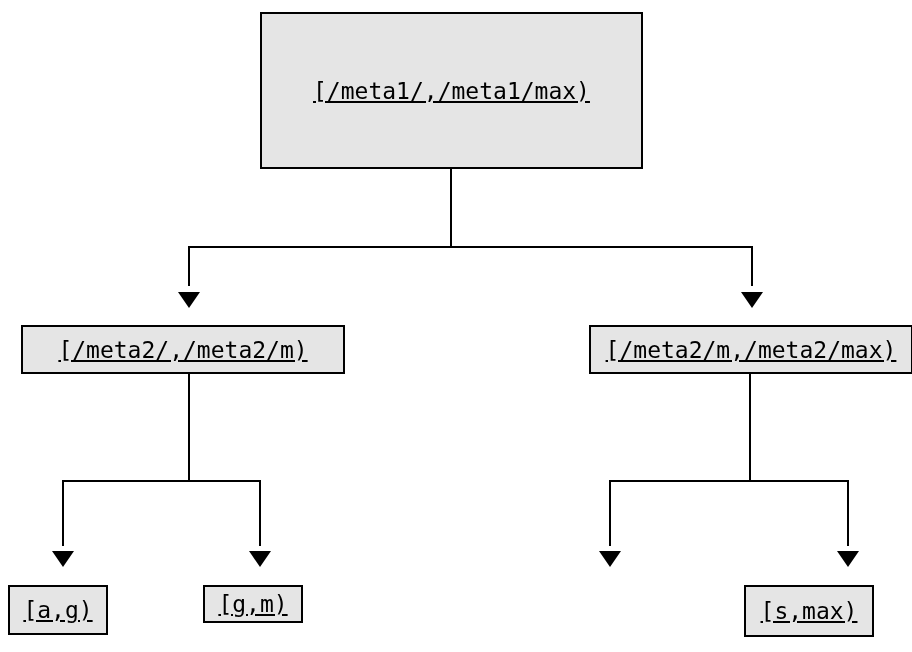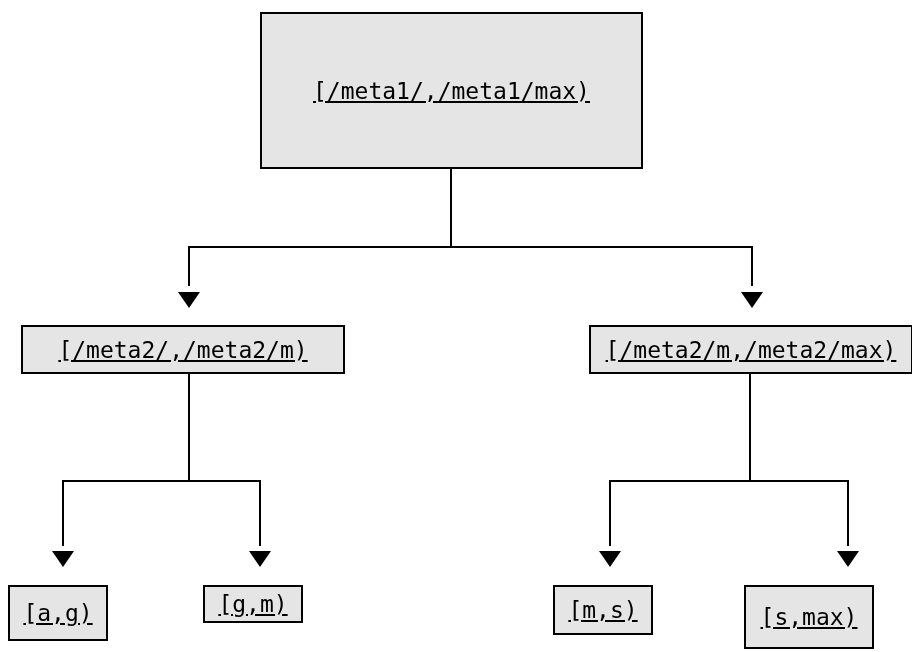--- a/index.html
+++ b/index.html
@@ -38,24 +38,24 @@
     height: 0;
     border-left: 11px solid transparent;
     border-right: 11px solid transparent;
     border-top: 16px solid #000000;
   }
 
   
   #node-root    { left: 260px; top: 12px;  width: 383px; height: 157px; }
   #node-l2left  { left: 21px;  top: 325px; width: 324px; height: 49px; text-align: center; }
   #node-l2right { left: 581px; top: 325px; width: 324px; height: 49px; margin-left: 8px; }
-  #node-leaf-ag   { left: 8px;   top: 585px; width: 100px; height: 56px; }
+  #node-leaf-ag   { left: 8px;   top: 585px; width: 100px; height: 50px; }
   #node-leaf-gm   { left: 203px; top: 585px; width: 100px; height: 38px; }
   #node-leaf-ms   { left: 553px; top: 585px; width: 100px; height: 50px; }
-  #node-leaf-smax { left: 744px; top: 585px; width: 130px; height: 64px; }
+  #node-leaf-smax { left: 744px; top: 585px; width: 130px; height: 52px; }
 
   
   #stem-root  { left: 450px; top: 169px; width: 2px;   height: 79px; }
   #hbar-root  { left: 188px; top: 246px; width: 565px; height: 2px; }
   #drop-root-left  { left: 188px; top: 246px; width: 2px; height: 40px; }
   #drop-root-right { left: 751px; top: 246px; width: 2px; height: 40px; }
   #arrow-root-left  { left: 178px; top: 292px; }
   #arrow-root-right { left: 741px; top: 292px; }
 
   
@@ -87,23 +87,20 @@
   </div>
   <div class="node" id="node-l2right">
     <span>[/meta2/m,/meta2/max)</span>
   </div>
   <div class="node" id="node-leaf-ag">
     <span>[a,g)</span>
   </div>
   <div class="node" id="node-leaf-gm">
     <span>[g,m)</span>
   </div>
-  <div class="node" id="node-leaf-ms">
-    <span>[m,s)</span>
-  </div>
   <div class="node" id="node-leaf-smax">
     <span>[s,max)</span>
   </div>
 
   <div class="line" id="stem-root"></div>
   <div class="line" id="hbar-root"></div>
   <div class="line" id="drop-root-left"></div>
   <div class="line" id="drop-root-right"></div>
   <div class="arrowhead" id="arrow-root-left"></div>
   <div class="arrowhead" id="arrow-root-right"></div>

